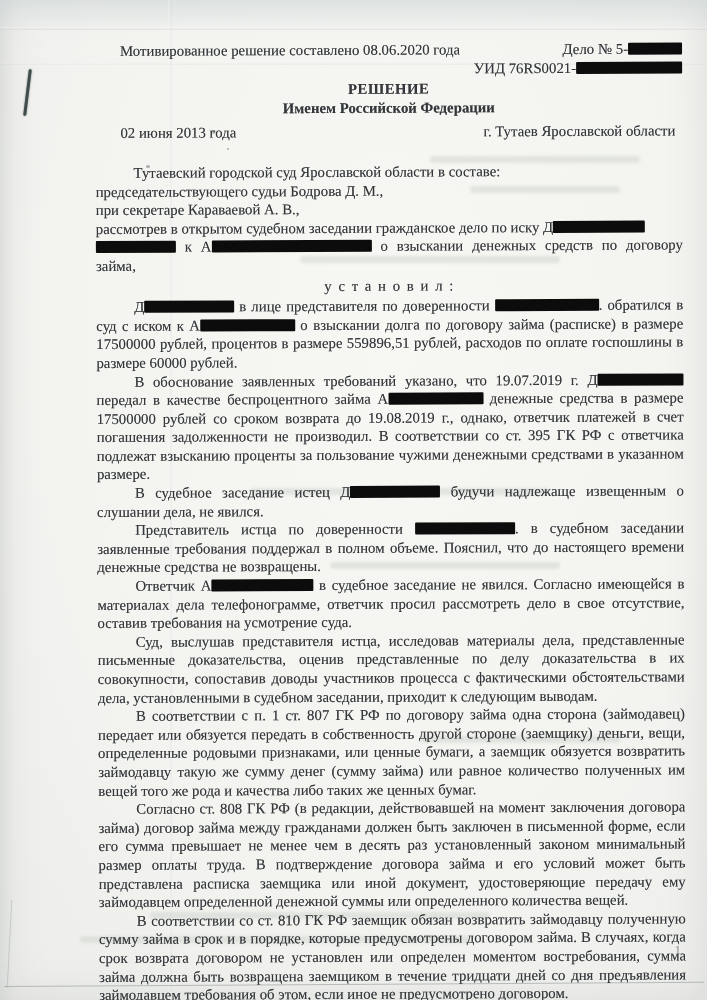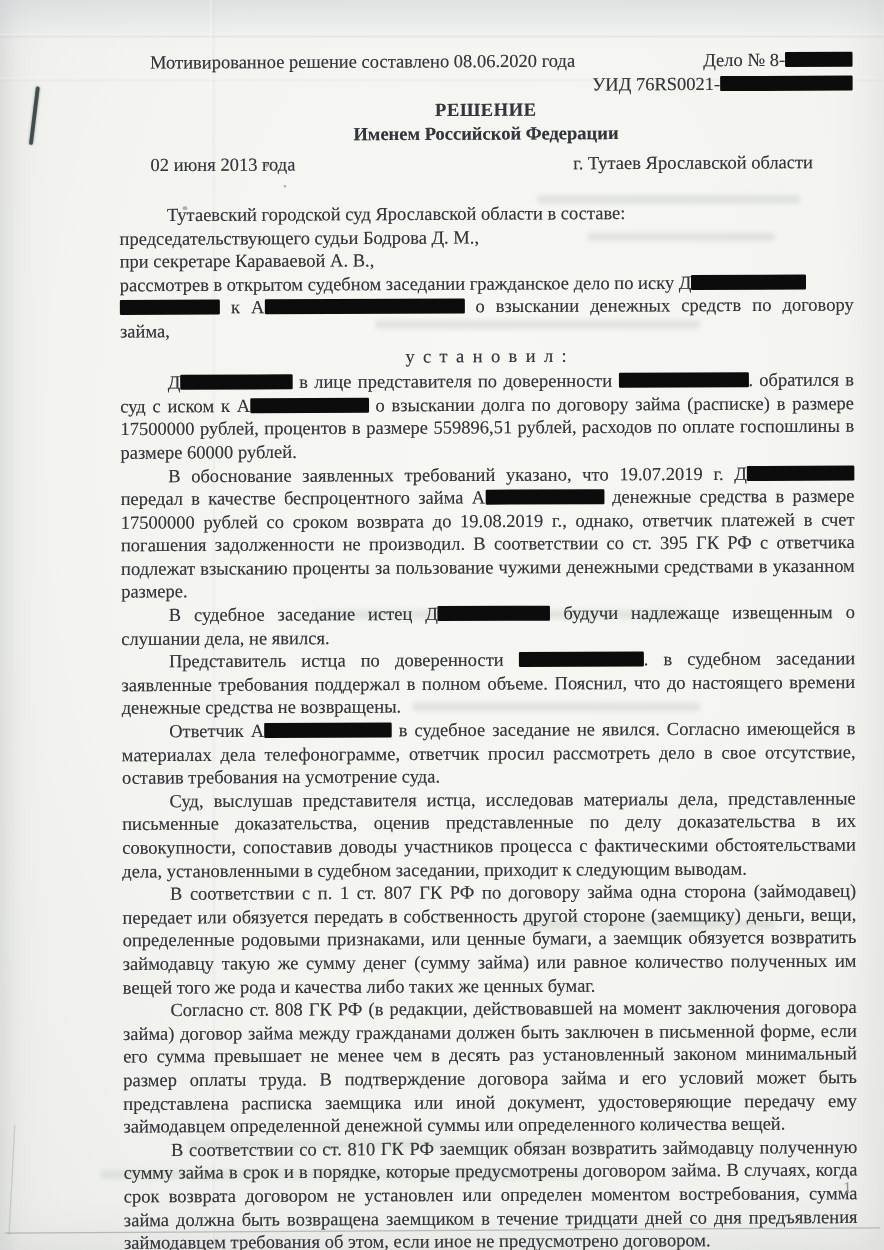--- a/index.html
+++ b/index.html
@@ -82,30 +82,30 @@
 <div class="bleed" style="left:330px;top:562px;width:230px"></div>
 <div class="bleed" style="left:420px;top:736px;width:200px"></div>
 <div class="bleed" style="left:150px;top:912px;width:340px"></div>
 <div class="bleed" style="left:80px;top:936px;width:390px"></div>
 <div class="page-edge-bottom"></div>
 <div class="page-edge-left"></div>
 
 <div class="doc">
   <div class="row">
     <span class="left-cell">Мотивированное решение составлено 08.06.2020 года</span>
-    <span class="nowrap"><span>Дело № 8-</span><span class="redact" id="case-redact" style="width: 54px;"></span></span>
+    <span class="nowrap"><span>Дело № 5-</span><span class="redact" id="case-redact" style="width: 54px;"></span></span>
   </div>
   <div class="row" style="justify-content:flex-end">
     <span class="nowrap"><span>УИД 76RS0021-</span><span class="redact" id="uid-redact" style="width: 106px;"></span></span>
   </div>
   <div class="title">РЕШЕНИЕ</div>
   <div class="subtitle">Именем Российской Федерации</div>
   <div class="row date-row">
     <span class="left-cell">02 июня 2013 года</span>
-    <span style="margin-right:32px">г. Тутаев Ярославской области</span>
+    <span style="margin-right:7px">г. Тутаев Ярославской области</span>
   </div>
   <div class="body-block">
       <p class="para">Тутаевский городской суд Ярославской области в составе:<br>председательствующего судьи Бодрова Д. М.,<br>при секретаре Караваевой А. В.,<br>рассмотрев в открытом судебном заседании гражданское дело по иску Д<span class="redact" style="width: 92px;"></span><br><span class="redact" style="width: 80px;"></span> к А<span class="redact" style="width: 160px;"></span> о взыскании денежных средств по договору займа,</p>
       <p class="para centered">у с т а н о в и л :</p>
       <p class="para">Д<span class="redact" style="width: 90px;"></span> в лице представителя по доверенности <span class="redact" style="width: 104px;"></span>. обратился в суд с иском к А<span class="redact" style="width: 95px;"></span> о взыскании долга по договору займа (расписке) в размере 17500000 рублей, процентов в размере 559896,51 рублей, расходов по оплате госпошлины в размере 60000 рублей.</p>
       <p class="para">В обоснование заявленных требований указано, что 19.07.2019 г. Д<span class="redact" style="width: 86px;"></span> передал в качестве беспроцентного займа А<span class="redact" style="width: 95px;"></span> денежные средства в размере 17500000 рублей со сроком возврата до 19.08.2019 г., однако, ответчик платежей в счет погашения задолженности не производил. В соответствии со ст. 395 ГК РФ с ответчика подлежат взысканию проценты за пользование чужими денежными средствами в указанном размере.</p>
       <p class="para">В судебное заседание истец Д<span class="redact" style="width: 90px;"></span> будучи надлежаще извещенным о слушании дела, не явился.</p>
       <p class="para">Представитель истца по доверенности <span class="redact" style="width: 100px;"></span>. в судебном заседании заявленные требования поддержал в полном объеме. Пояснил, что до настоящего времени денежные средства не возвращены.</p>
       <p class="para">Ответчик А<span class="redact" style="width: 102px;"></span> в судебное заседание не явился. Согласно имеющейся в материалах дела телефонограмме, ответчик просил рассмотреть дело в свое отсутствие, оставив требования на усмотрение суда.</p>
       <p class="para">Суд, выслушав представителя истца, исследовав материалы дела, представленные письменные доказательства, оценив представленные по делу доказательства в их совокупности, сопоставив доводы участников процесса с фактическими обстоятельствами дела, установленными в судебном заседании, приходит к следующим выводам.</p>

